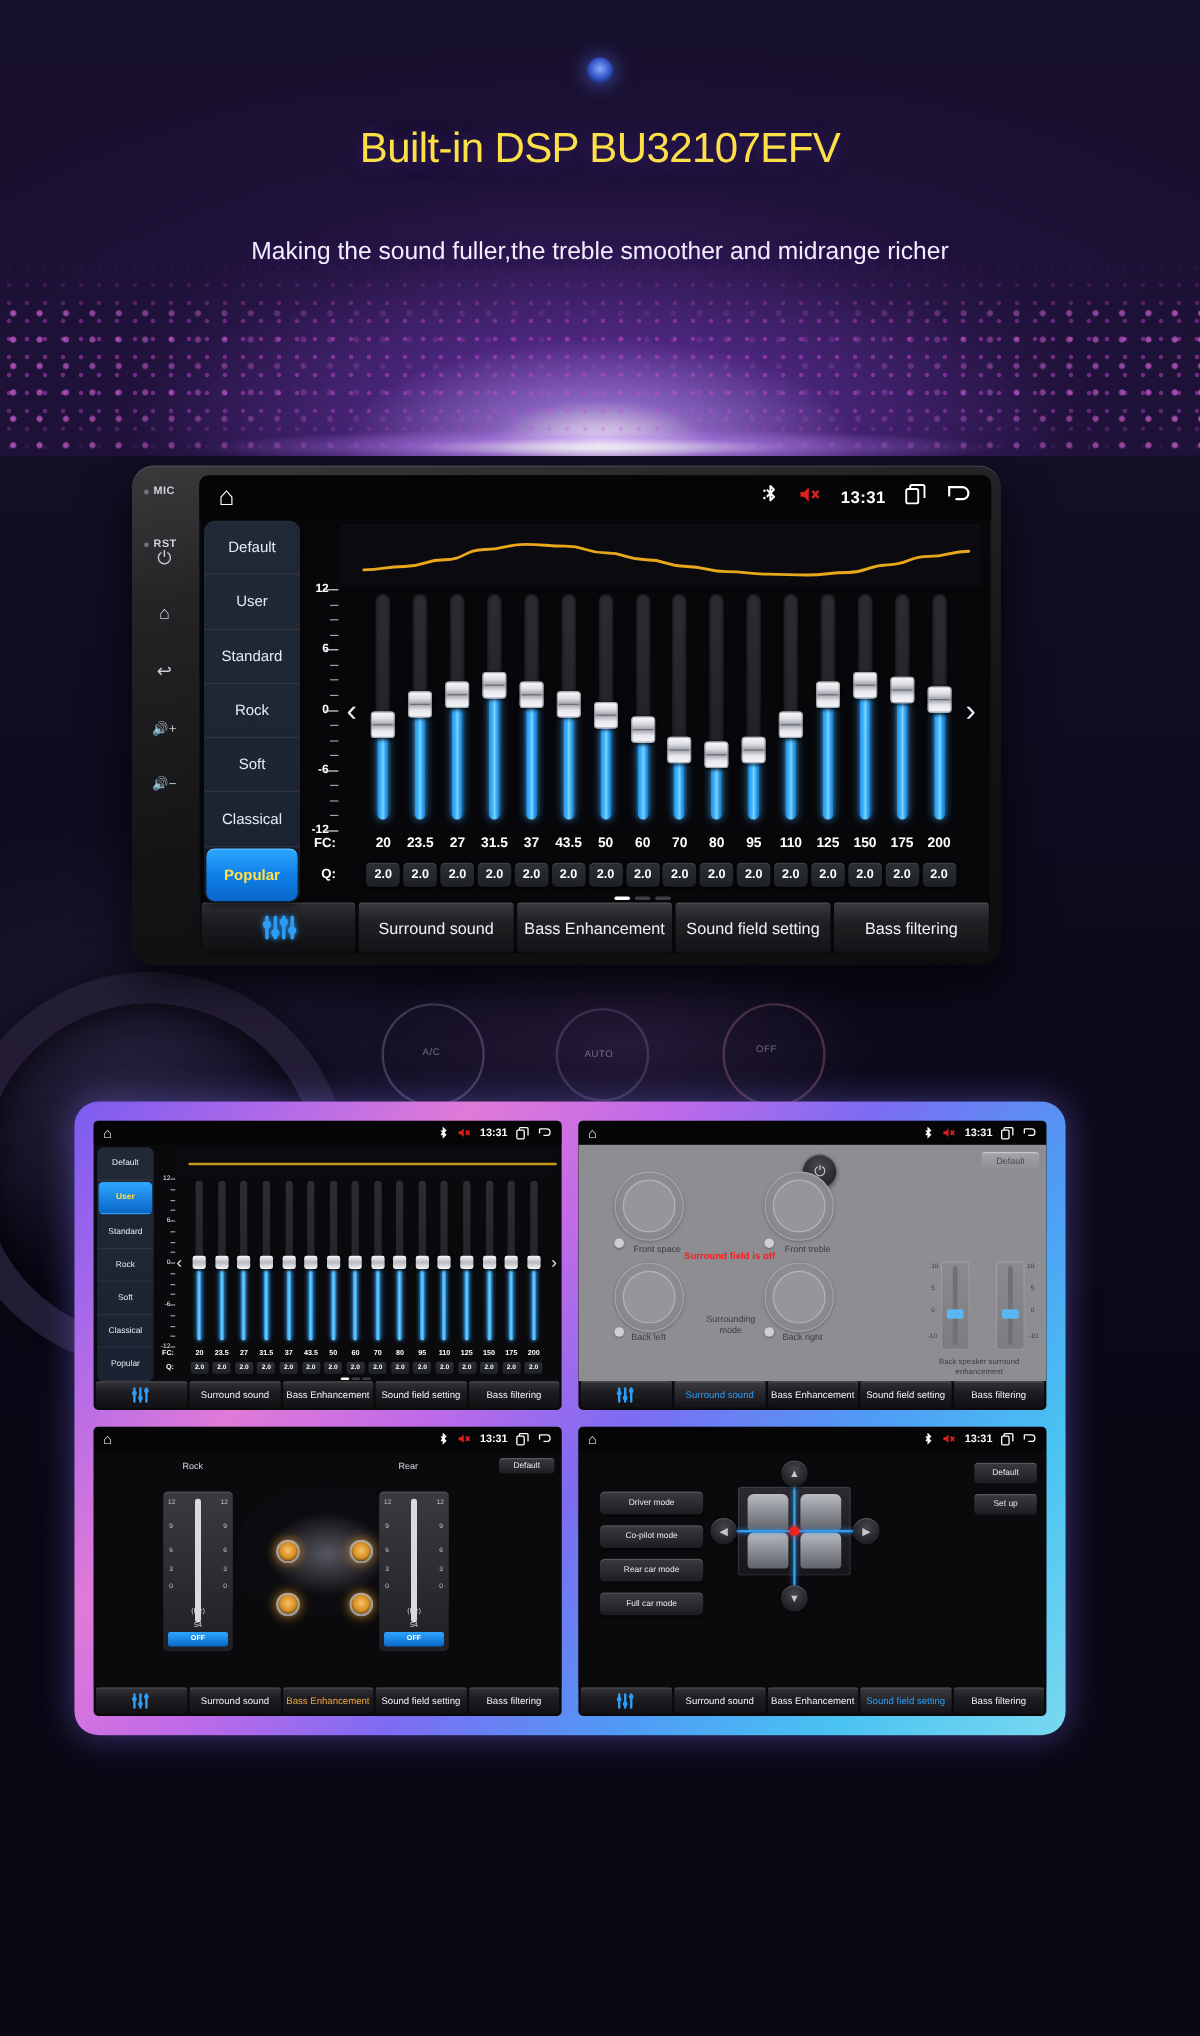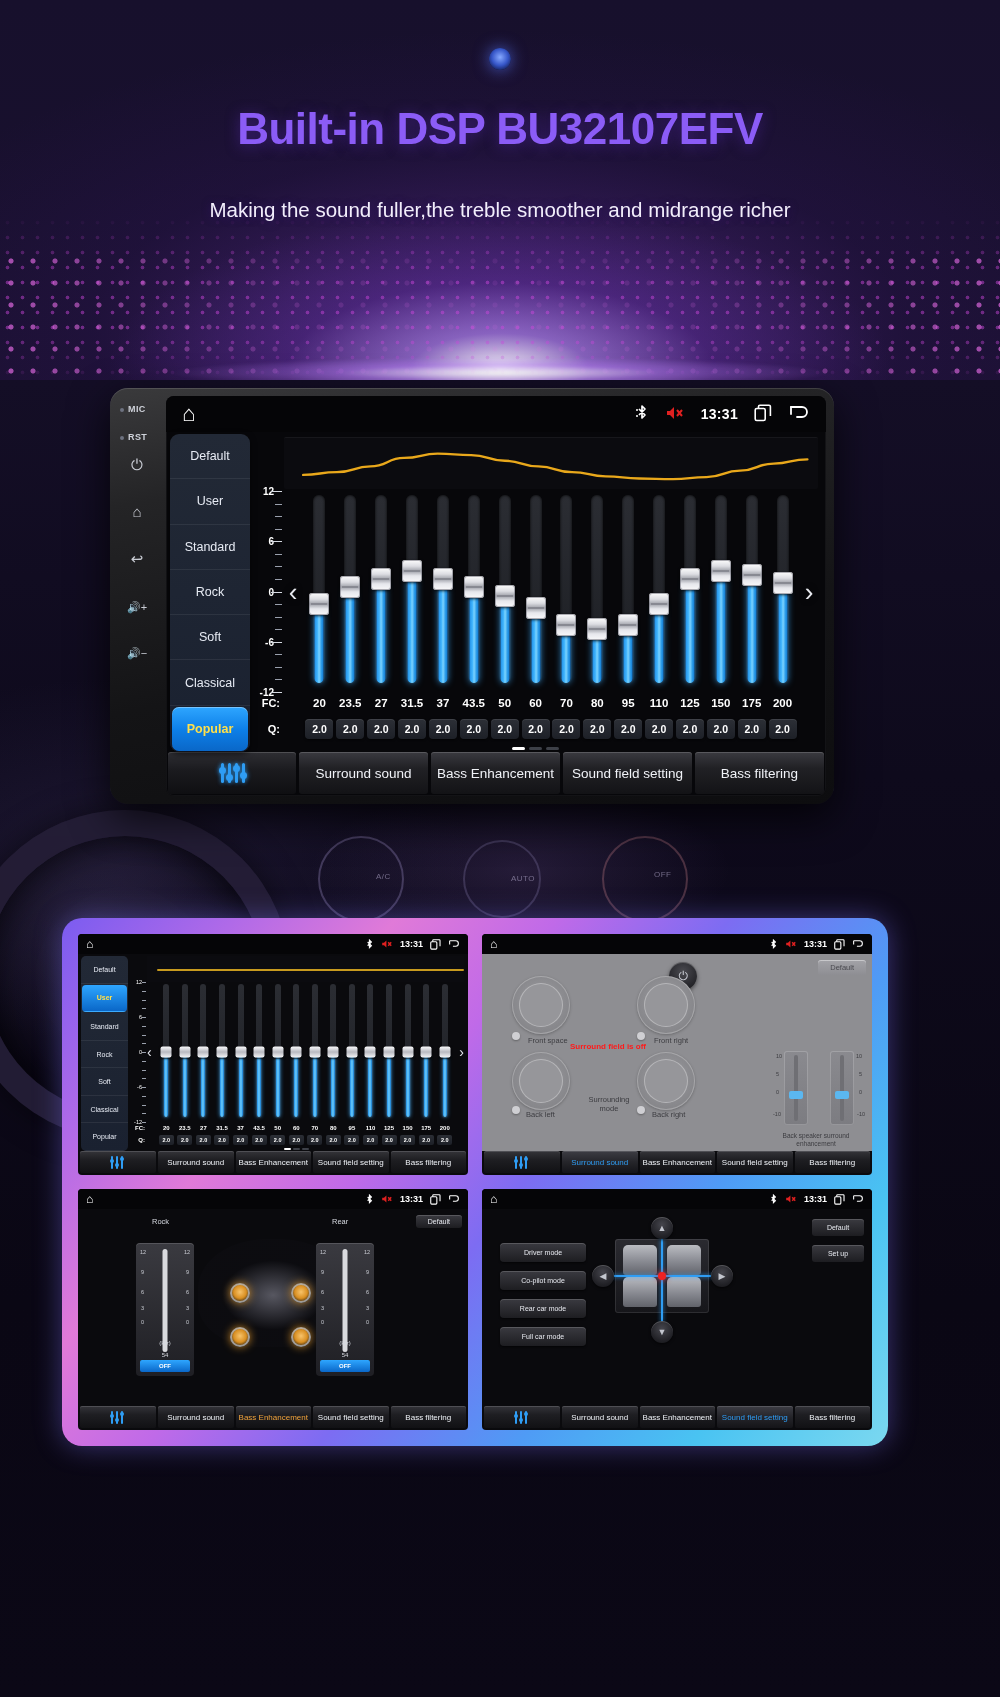--- a/index.html
+++ b/index.html
@@ -59,33 +59,33 @@
     position:absolute; left:280px; top:820px; width:420px; height:110px;
     background:
       radial-gradient(circle 46px at 60px 48px, rgba(70,60,100,.5), rgba(0,0,0,0) 72%),
       radial-gradient(circle 42px at 205px 50px, rgba(70,60,100,.42), rgba(0,0,0,0) 72%),
       radial-gradient(circle 46px at 350px 48px, rgba(90,55,70,.45), rgba(0,0,0,0) 72%);
   }
   .dash-ring { position:absolute; border-radius:50%; border:2px solid rgba(150,135,190,.35); }
   .dash-ring.r1 { left:318px; top:836px; width:86px; height:86px; }
   .dash-ring.r2 { left:463px; top:840px; width:78px; height:78px; border-color:rgba(140,130,180,.28); }
   .dash-ring.r3 { left:602px; top:836px; width:86px; height:86px; border-color:rgba(190,120,130,.33); }
-  .dash-lab { position:absolute; color:rgba(200,190,225,.5); font-size:8px; letter-spacing:.5px;margin-left:24px; }
+  .dash-lab { position:absolute; color:rgba(200,190,225,.5); font-size:8px; letter-spacing:.5px; }
 
   
   .hero { position:absolute; left:0; right:0; top:0; text-align:center; }
   .hero-dot {
     position:absolute; left:50%; top:48px; transform:translateX(-50%);
     width:22px; height:22px; border-radius:50%;
     background:radial-gradient(circle at 50% 42%, #86a8ff 0%, #3656c8 48%, #1b2a6e 75%, rgba(20,16,50,0) 100%);
     box-shadow:0 0 16px rgba(90,120,255,.7);
   }
   .hero-title {
     position:absolute; left:0; right:0; top:104px;
-    font-size:44px; font-weight:bold; color:#8b5cf6; letter-spacing:-0.5px;
+    font-size:35px; font-weight:normal; color:#fde047; letter-spacing:-0.5px;
     text-shadow:0 2px 14px rgba(80,40,160,.6);
   }
   .hero-sub {
     position:absolute; left:0; right:0; top:198px;
     font-size:20.5px; color:#f2eefb; font-weight:400;
     text-shadow:0 1px 8px rgba(50,20,110,.7);
   }
 
   
   #headunit {
@@ -364,21 +364,21 @@
 
 <div class="hero">
   <div class="hero-dot"></div>
   <div class="hero-title">Built-in DSP BU32107EFV</div>
   <div class="hero-sub">Making the sound fuller,the treble smoother and midrange richer</div>
 </div>
 
 <div id="headunit">
   <div class="hu-sidebuttons">
     <div class="hu-sb" style="top:16px"><span class="dotled"></span><span>MIC</span></div>
-    <div class="hu-sb" style="top:44px"><span class="dotled"></span><span>RST</span></div>
+    <div class="hu-sb" style="top:60px"><span class="dotled"></span><span>RST</span></div>
     <div class="hu-ico" style="top:64px">⏻</div>
     <div class="hu-ico" style="top:110px">⌂</div>
     <div class="hu-ico" style="top:158px">↩</div>
     <div class="hu-ico" style="top:206px; font-size:11px">🔊+</div>
     <div class="hu-ico" style="top:252px; font-size:11px">🔊−</div>
   </div>
 
   <div class="screen">
 
     <div class="statusbar">
@@ -961,21 +961,21 @@
       </div>
       <div class="t-body">
         <div class="t2">
           <div class="t2def">Default</div>
           <div class="powerbtn" style="left:48%; top:8px">⏻</div>
           <div class="knobdial" style="left:30px; top:22px"></div>
           <div class="dialdot" style="left:30px; top:78px"></div>
           <div class="t2lab" style="left:46px; top:82px">Front space</div>
           <div class="knobdial" style="left:155px; top:22px"></div>
           <div class="dialdot" style="left:155px; top:78px"></div>
-          <div class="t2lab" style="left:172px; top:82px">Front right</div>
+          <div class="t2lab" style="left:172px; top:82px">Front treble</div>
           <div class="t2warn" style="left:88px; top:88px">Surround field is off</div>
           <div class="knobdial" style="left:30px; top:98px"></div>
           <div class="dialdot" style="left:30px; top:152px"></div>
           <div class="t2lab" style="left:44px; top:156px">Back left</div>
           <div class="knobdial" style="left:155px; top:98px"></div>
           <div class="dialdot" style="left:155px; top:152px"></div>
           <div class="t2lab" style="left:170px; top:156px">Back right</div>
           <div class="t2lab" style="left:104px; top:142px; width:46px; text-align:center; line-height:1.15">Surrounding mode</div>
           <div class="t2fader">
             <div class="fr a">

